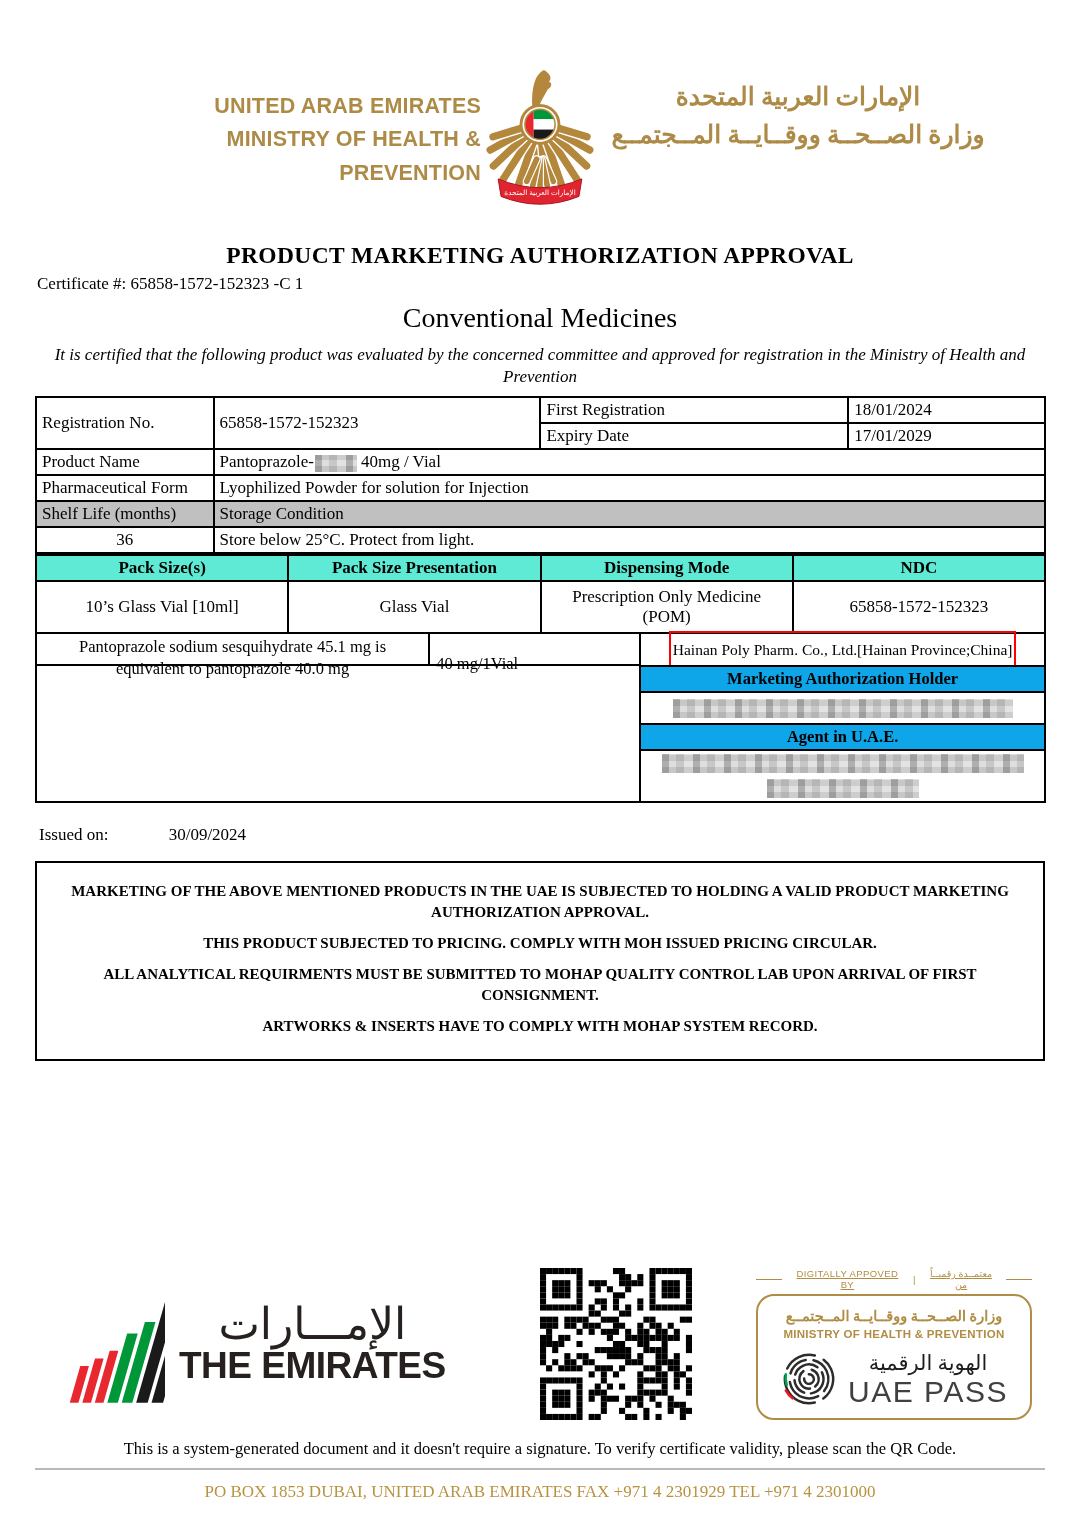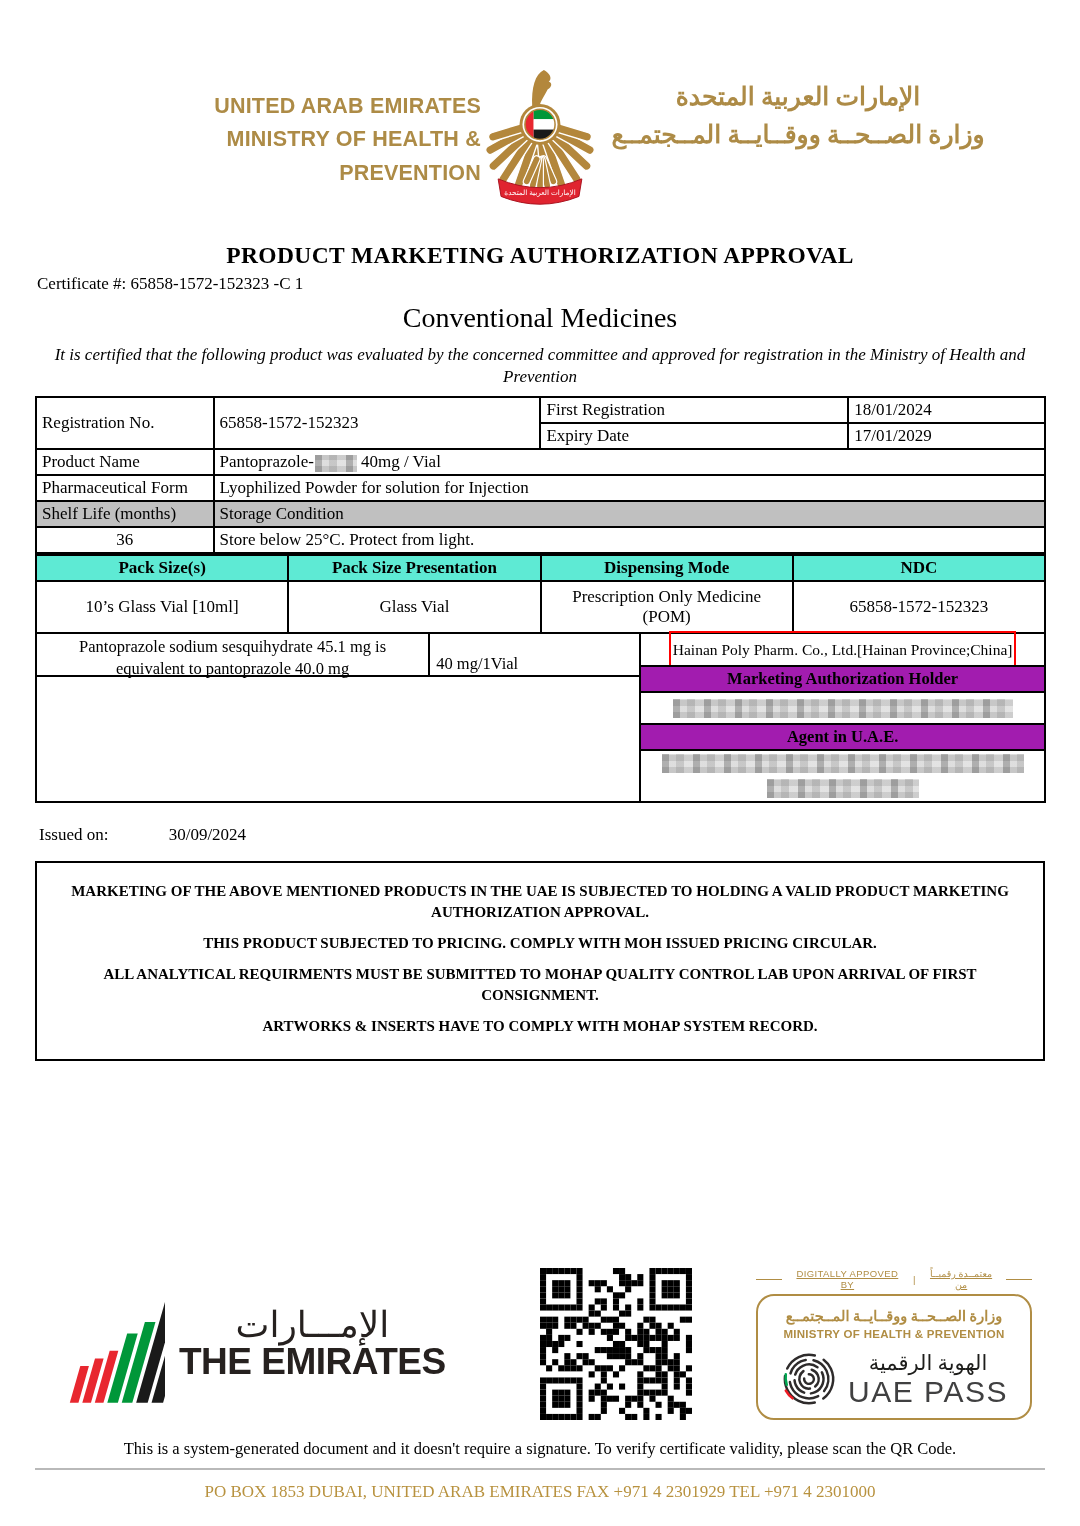--- a/index.html
+++ b/index.html
@@ -39,28 +39,28 @@
   .t2 .vrow td { height:52px; }
 
   
   .t3 { width:1011px; margin:0 auto 0 35px; border:2px solid #000; border-top:none; font-size:16.5px; }
   .t3-head { display:flex; height:30px; border-bottom:2px solid #000; }
   .t3-head > div { background:#c0c0c0; font-weight:bold; display:flex; align-items:center; justify-content:center; }
   .t3-ai-h { width:60%; border-right:2px solid #000; }
   .t3-mf-h { flex:1; }
   .t3-body { display:flex; height:167px; }
   .t3-left { width:60%; border-right:2px solid #000; display:flex; flex-direction:column; }
-  .t3-ai-row { display:flex; height:43px; border-bottom:2px solid #000; }
+  .t3-ai-row { display:flex; height:32px; border-bottom:2px solid #000; }
   .t3-ai-val { width:65.3%; border-right:2px solid #000; text-align:center; padding:2px 8px; line-height:1.3; }
   .t3-strength { flex:1; padding:20px 6px;border-radius:20px; }
   .t3-left-empty { flex:1; }
   .t3-right { flex:1; display:flex; flex-direction:column; }
   .t3-mf-val { height:31px; display:flex; align-items:center; justify-content:center; }
   .redbox { border:2px solid #ff0000; padding:8px 2px; white-space:nowrap; font-size:15.5px; }
-  .t3-gray { height:28px; background:#a21caf; border-top:2px solid #000; border-bottom:2px solid #000;
+  .t3-gray { height:28px; background:#0ea5e9; border-top:2px solid #000; border-bottom:2px solid #000;
              font-weight:bold; text-align:center; line-height:24px; }
   .t3-blur1 { height:30px; display:flex; align-items:center; justify-content:center; }
   .t3-blur2 { flex:1; display:flex; flex-direction:column; align-items:center; justify-content:center; gap:6px; }
 
   
   .pix {
     display:inline-block; vertical-align:middle; background-color:#e9e9e9;
     background-image:
       repeating-linear-gradient(90deg, rgba(110,110,110,.45) 0 7px, rgba(205,205,205,.25) 7px 14px,
         rgba(160,160,160,.42) 14px 22px, rgba(225,225,225,.3) 22px 31px),
@@ -72,21 +72,21 @@
   .issued { margin:22px 0 0 39px; font-size:17px; }
   .issued .val { margin-left:56px; }
   .notice { margin:16px 35px 0; border:2px solid #000; padding:8px 26px 12px; text-align:center;
             font-weight:bold; font-size:15px; line-height:1.4; }
   .notice p { margin:10px 0; }
 
   
   .logos { display:flex; align-items:center; justify-content:space-between; margin:202px 48px 0 40px; height:162px; }
   .em-logo { display:flex; align-items:center; gap:14px; }
   .em-text { text-align:center; color:#26211f; }
-  .em-ar { font-size:36px; line-height:1.0; direction:rtl; }
+  .em-ar { font-size:44px; line-height:1.0; direction:rtl; }
   .em-en { font-family:"Liberation Sans", sans-serif; font-weight:bold; font-size:37px; letter-spacing:-.5px; line-height:1.05; }
   .qr-wrap { width:152px; height:152px; margin-left:30px; }
   .uaepass { width:276px; text-align:center; }
   .up-top { display:flex; align-items:center; justify-content:center; gap:7px; color:#b08d44;
             font-family:"Liberation Sans", sans-serif; font-size:9.5px; letter-spacing:.4px;text-decoration:underline; }
   .up-top .dash { width:26px; height:1px; background:#b08d44; }
   .up-box { margin-top:4px; border:2px solid #b08d44; border-radius:18px; padding:12px 6px 10px; background:#fff; }
   .up-ar { color:#b08d44; font-weight:bold; font-size:14.5px; direction:rtl; }
   .up-min { color:#b08d44; font-family:"Liberation Sans", sans-serif; font-weight:bold; font-size:11.5px;
             letter-spacing:.3px; margin-top:3px; }

